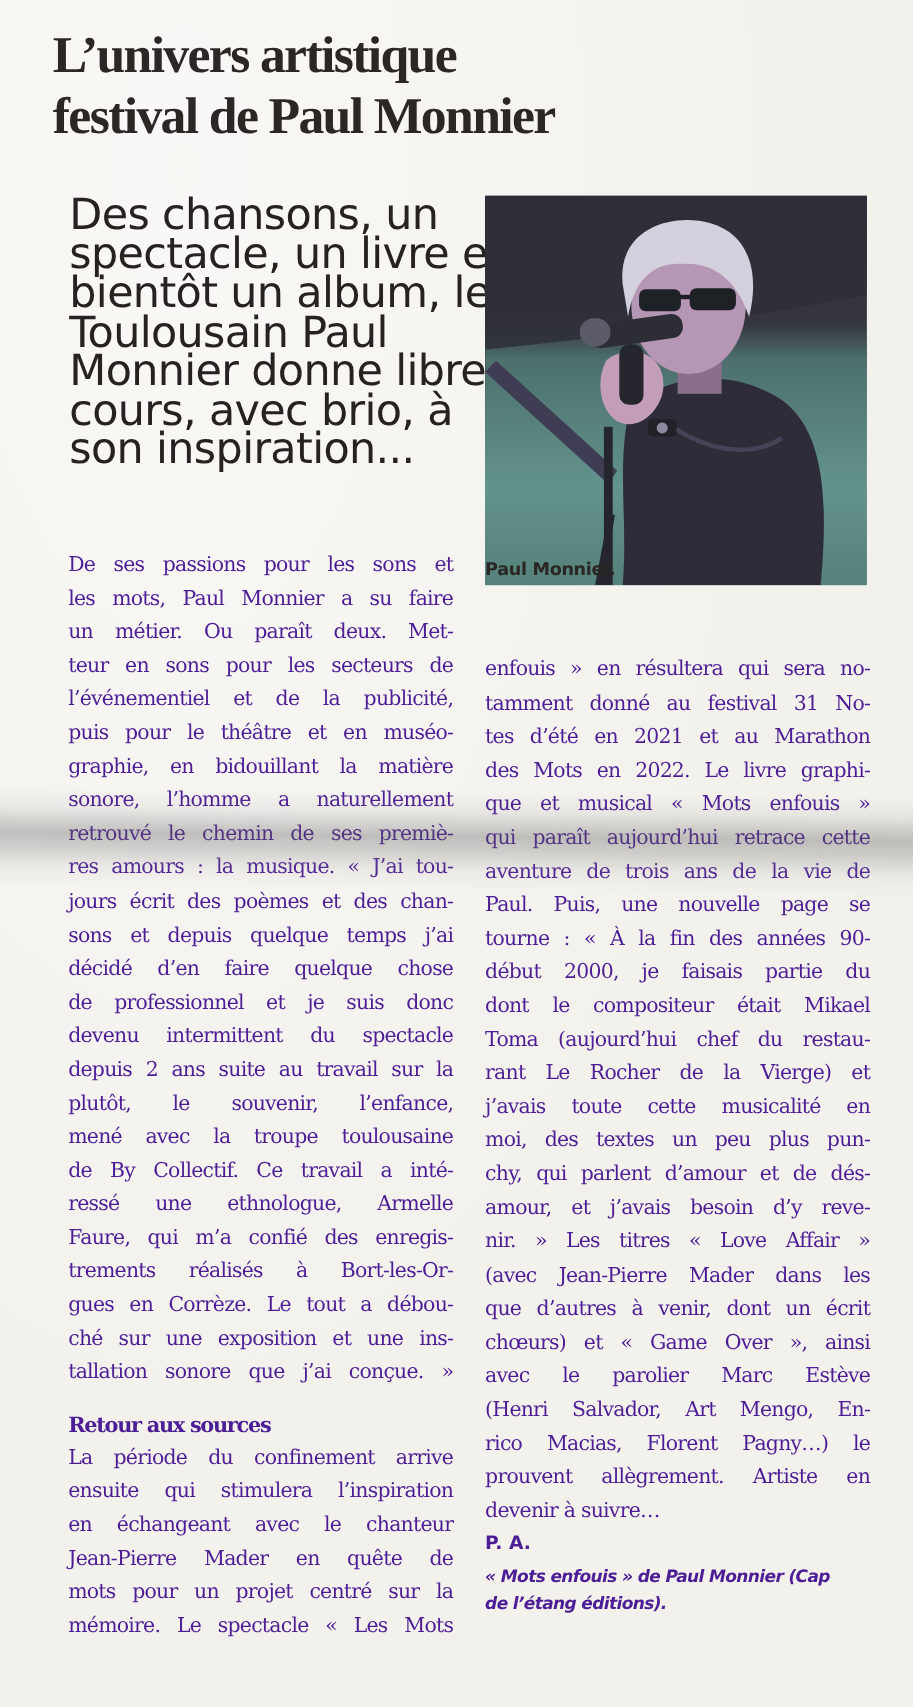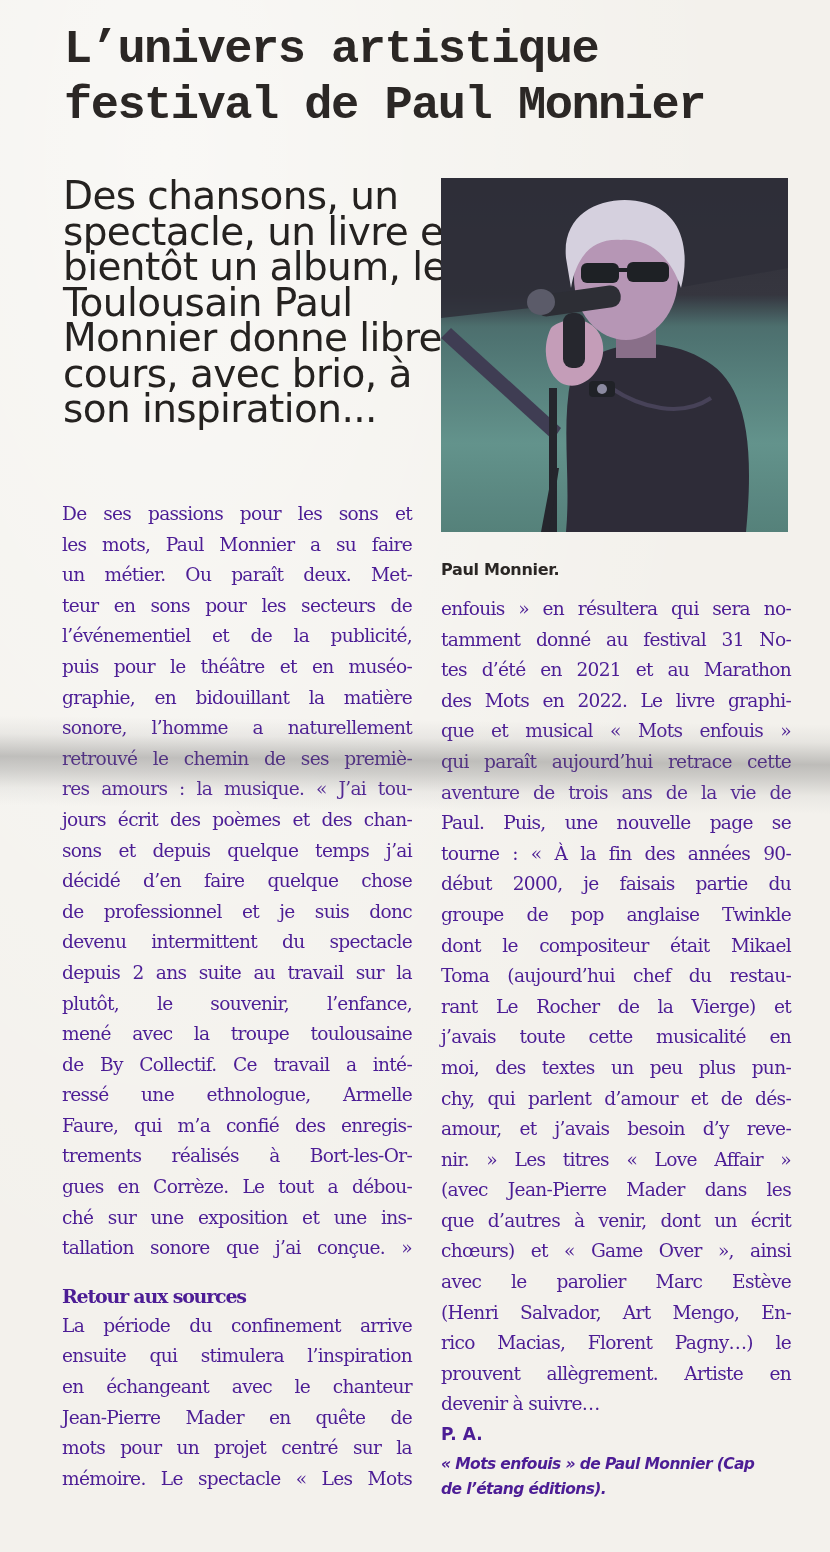--- a/index.html
+++ b/index.html
@@ -22,22 +22,22 @@
       rgba(0,0,0,0) 0%,
       rgba(120,120,120,0.10) 20%,
       rgba(90,90,90,0.35) 45%,
       rgba(110,110,110,0.28) 60%,
       rgba(150,150,150,0.10) 80%,
       rgba(0,0,0,0) 100%);
     transform: skewY(0.6deg);
     pointer-events: none;
   }
   .headline {
-    position: absolute; left: 64px; top: 22px; width: 720px;
-    font-family: Liberation Mono, monospace;
+    position: absolute; left: 48px; top: 22px; width: 720px;
+    font-family: Liberation Serif, serif;
     font-weight: bold;
     font-size: 47px; line-height: 56px;
     letter-spacing: -1.5px;
     color: #2b2725;
     margin: 0;
   }
   .headline span { display: block; white-space: nowrap; }
   .standfirst {
     position: absolute; left: 63px; top: 178px; width: 360px;
     font-family: "DejaVu Sans", sans-serif;
@@ -49,21 +49,21 @@
   .standfirst span, .col span { display: block; white-space: nowrap; }
   .photo {
     position: absolute; left: 441px; top: 178px; width: 347px; height: 354px;
     overflow: hidden;
     background:
       linear-gradient(160deg, #262232 0%, #302a3c 30%, rgba(0,0,0,0) 45%),
       linear-gradient(180deg, #2b2733 0%, #3a4e52 40%, #5f8a86 70%, #4e7672 100%);
   }
   .photo svg { position: absolute; left: 0; top: 0; }
   .caption {
-    position: absolute; left: 441px; top: 560px;
+    position: absolute; left: 441px; top: 508px;
     font-family: "DejaVu Sans", sans-serif; font-weight: bold;
     font-size: 16px; color: #2a2624; letter-spacing: -0.3px;
   }
   .col {
     position: absolute;
     font-family: "DejaVu Serif", serif;
     font-size: 18.6px; line-height: 30.6px;
     letter-spacing: -0.7px;
     color: #4c1d95;
   }
@@ -193,21 +193,20 @@
   <span class="justify">enfouis » en résultera qui sera no-</span>
   <span class="justify">tamment donné au festival 31 No-</span>
   <span class="justify">tes d’été en 2021 et au Marathon</span>
   <span class="justify">des Mots en 2022. Le livre graphi-</span>
   <span class="justify">que et musical « Mots enfouis »</span>
   <span class="justify">qui paraît aujourd’hui retrace cette</span>
   <span class="justify">aventure de trois ans de la vie de</span>
   <span class="justify">Paul. Puis, une nouvelle page se</span>
   <span class="justify">tourne : « À la fin des années 90-</span>
   <span class="justify">début 2000, je faisais partie du</span>
-  <span class="justify">groupe de pop anglaise Twinkle</span>
   <span class="justify">dont le compositeur était Mikael</span>
   <span class="justify">Toma (aujourd’hui chef du restau-</span>
   <span class="justify">rant Le Rocher de la Vierge) et</span>
   <span class="justify">j’avais toute cette musicalité en</span>
   <span class="justify">moi, des textes un peu plus pun-</span>
   <span class="justify">chy, qui parlent d’amour et de dés-</span>
   <span class="justify">amour, et j’avais besoin d’y reve-</span>
   <span class="justify">nir. » Les titres « Love Affair »</span>
   <span class="justify">(avec Jean-Pierre Mader dans les</span>
   <span class="justify">que d’autres à venir, dont un écrit</span>

